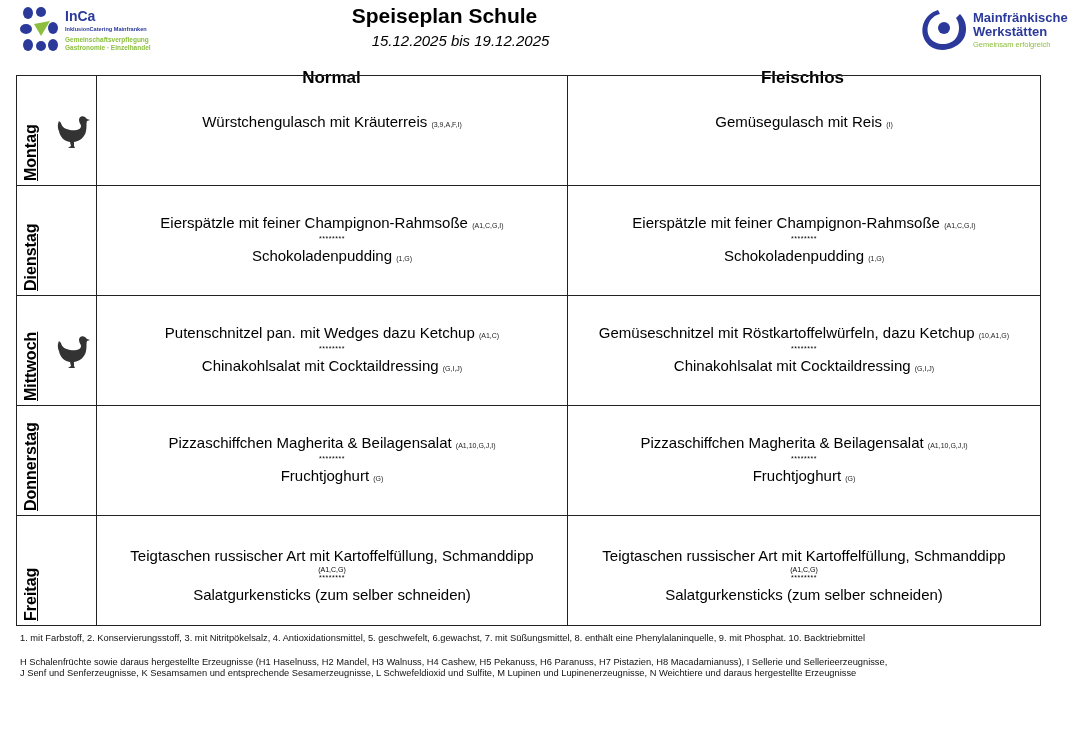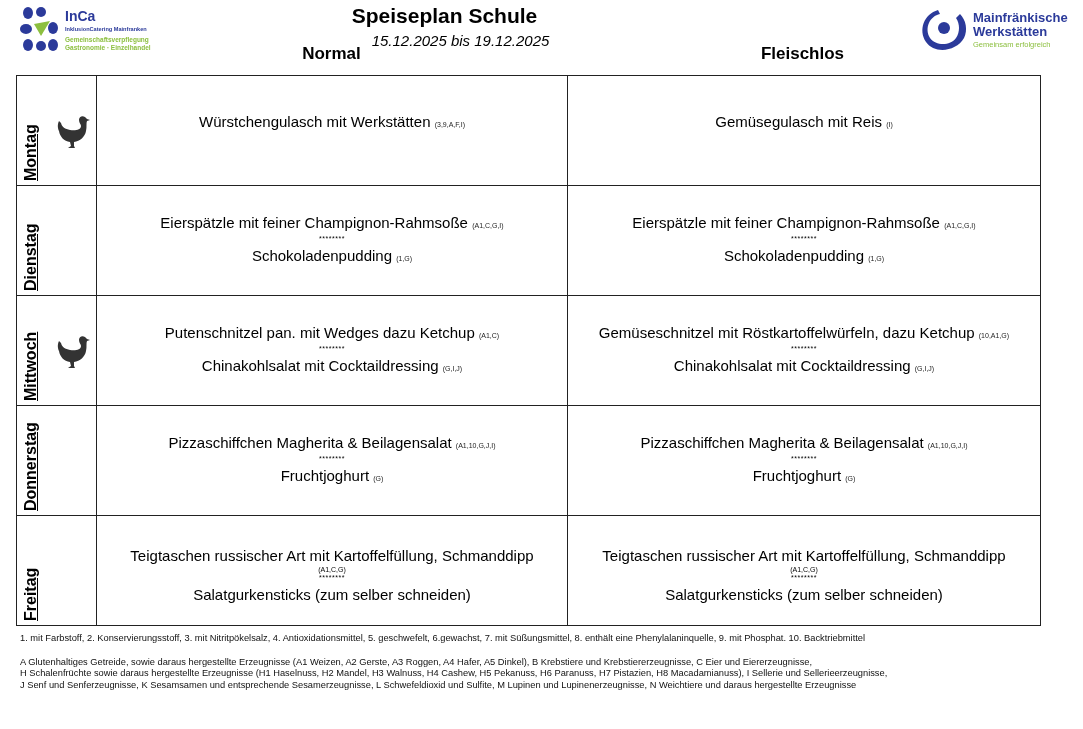--- a/index.html
+++ b/index.html
@@ -6,21 +6,21 @@
   html, body { width: 1083px; height: 729px; background: #ffffff; overflow: hidden; }
   body { font-family: "Liberation Sans", sans-serif; color: #000; position: relative; }
 
   .header { position: absolute; left: 0; top: 0; width: 889px; height: 58px; }
   .logo-left { position: absolute; left: 20px; top: 4px; width: 160px; height: 50px; }
   .logo-right { position: absolute; left: 918px; top: 4px; width: 165px; height: 50px; }
   .title-block { position: absolute; left: 0; right: 0; top: 4px; text-align: center; }
   .title { font-size: 21px; font-weight: bold; line-height: 24px; }
   .subtitle { font-size: 15px; font-style: italic; line-height: 20px; margin-top: 3px; margin-left: 32px; }
 
-  .col-head { position: absolute; top: 44px; font-size: 17px; font-weight: bold; text-align: center; }
+  .col-head { position: absolute; top: 68px; font-size: 17px; font-weight: bold; text-align: center; }
   .col-head.normal { left: 96px; width: 471px; }
   .col-head.fleisch { left: 567px; width: 471px; }
 
   .menu-table { position: absolute; left: 16px; top: 75px; width: 1024px; border-collapse: collapse; table-layout: fixed; }
   .menu-table td { border: 1.5px solid #222; vertical-align: middle; text-align: center; height: 110px; }
   .menu-table td.day { width: 80px; position: relative; padding: 0; }
   .day-label {
     position: absolute; left: 2px; bottom: 6px; width: 24px; height: 100px;
     display: flex; align-items: center; justify-content: flex-start;
   }
@@ -93,21 +93,21 @@
         <td class="day">
           <div class="day-label">
             <span>Montag</span>
           </div>
           <div class="chicken"><svg viewBox="0 0 36 40" width="36" height="40">
               <path d="M30 6 C27 4 24 6 24 9 C24 12 26 13 26 15 C26 19 20 20 15 19 C10 18 7 16 6 12 L4 10 C2 14 3 18 4 20 C5 26 9 30 15 31 L16 35 L13 37 L20 37 L19 35 L19 31 C25 30 30 26 31 20 C32 16 31 12 32 10 L35 9 L32 8 Z" fill="#333"></path>
             </svg></div>
         </td>
         <td>
           <div class="cell-inner top" style="height: 108px;">
-            <div class="dish"><span>Würstchengulasch mit Werkstätten</span> <span class="allergen">(3,9,A,F,I)</span></div>
+            <div class="dish"><span>Würstchengulasch mit Kräuterreis</span> <span class="allergen">(3,9,A,F,I)</span></div>
           </div>
         </td>
         <td>
           <div class="cell-inner top" style="height: 108px;">
             <div class="dish"><span>Gemüsegulasch mit Reis</span> <span class="allergen">(I)</span></div>
           </div>
         </td>
       </tr>
       <tr>
         <td class="day">
@@ -196,16 +196,15 @@
             <div class="sep">********</div>
             <div class="dish" style="margin-top: 4px;"><span>Salatgurkensticks (zum selber schneiden)</span></div>
           </div>
         </td>
       </tr>
     </tbody>
 </table>
 
 <div class="footnotes">
   <p class="first">1. mit Farbstoff, 2. Konservierungsstoff, 3. mit Nitritpökelsalz, 4. Antioxidationsmittel, 5. geschwefelt, 6.gewachst, 7. mit Süßungsmittel, 8. enthält eine Phenylalaninquelle, 9. mit Phosphat. 10. Backtriebmittel</p>
-  <p>A Glutenhaltiges Getreide, sowie daraus hergestellte Erzeugnisse (A1 Weizen, A2 Gerste, A3 Roggen, A4 Hafer, A5 Dinkel), B Krebstiere und Krebstiererzeugnisse, C Eier und Eiererzeugnisse,</p>
   <p>H Schalenfrüchte sowie daraus hergestellte Erzeugnisse (H1 Haselnuss, H2 Mandel, H3 Walnuss, H4 Cashew, H5 Pekanuss, H6 Paranuss, H7 Pistazien, H8 Macadamianuss), I Sellerie und Sellerieerzeugnisse,</p>
   <p>J Senf und Senferzeugnisse, K Sesamsamen und entsprechende Sesamerzeugnisse, L Schwefeldioxid und Sulfite, M Lupinen und Lupinenerzeugnisse, N Weichtiere und daraus hergestellte Erzeugnisse</p>
 </div>
 
 </body></html>

